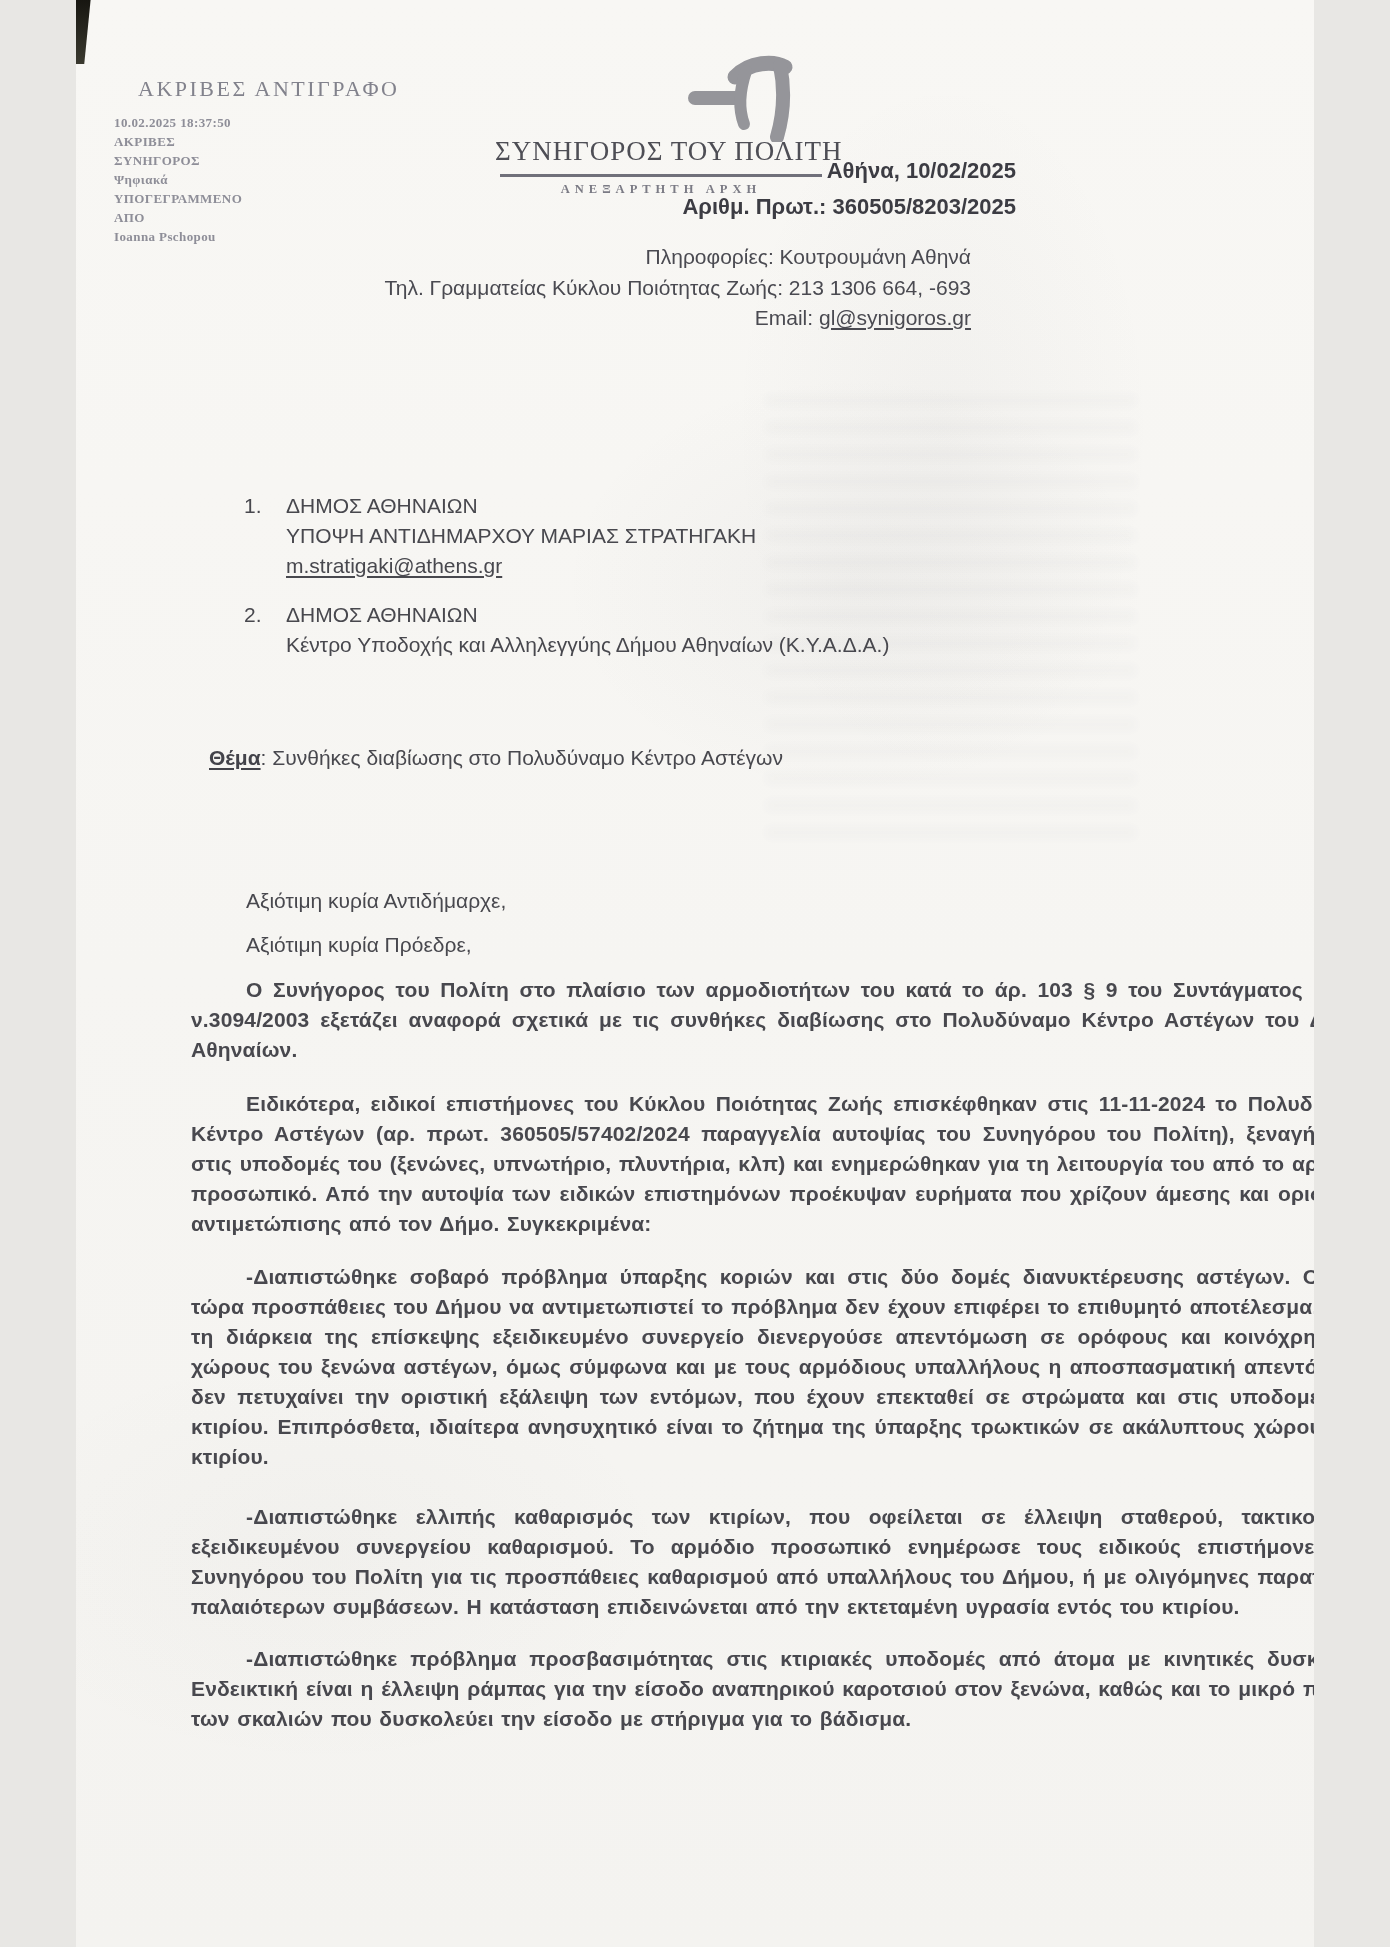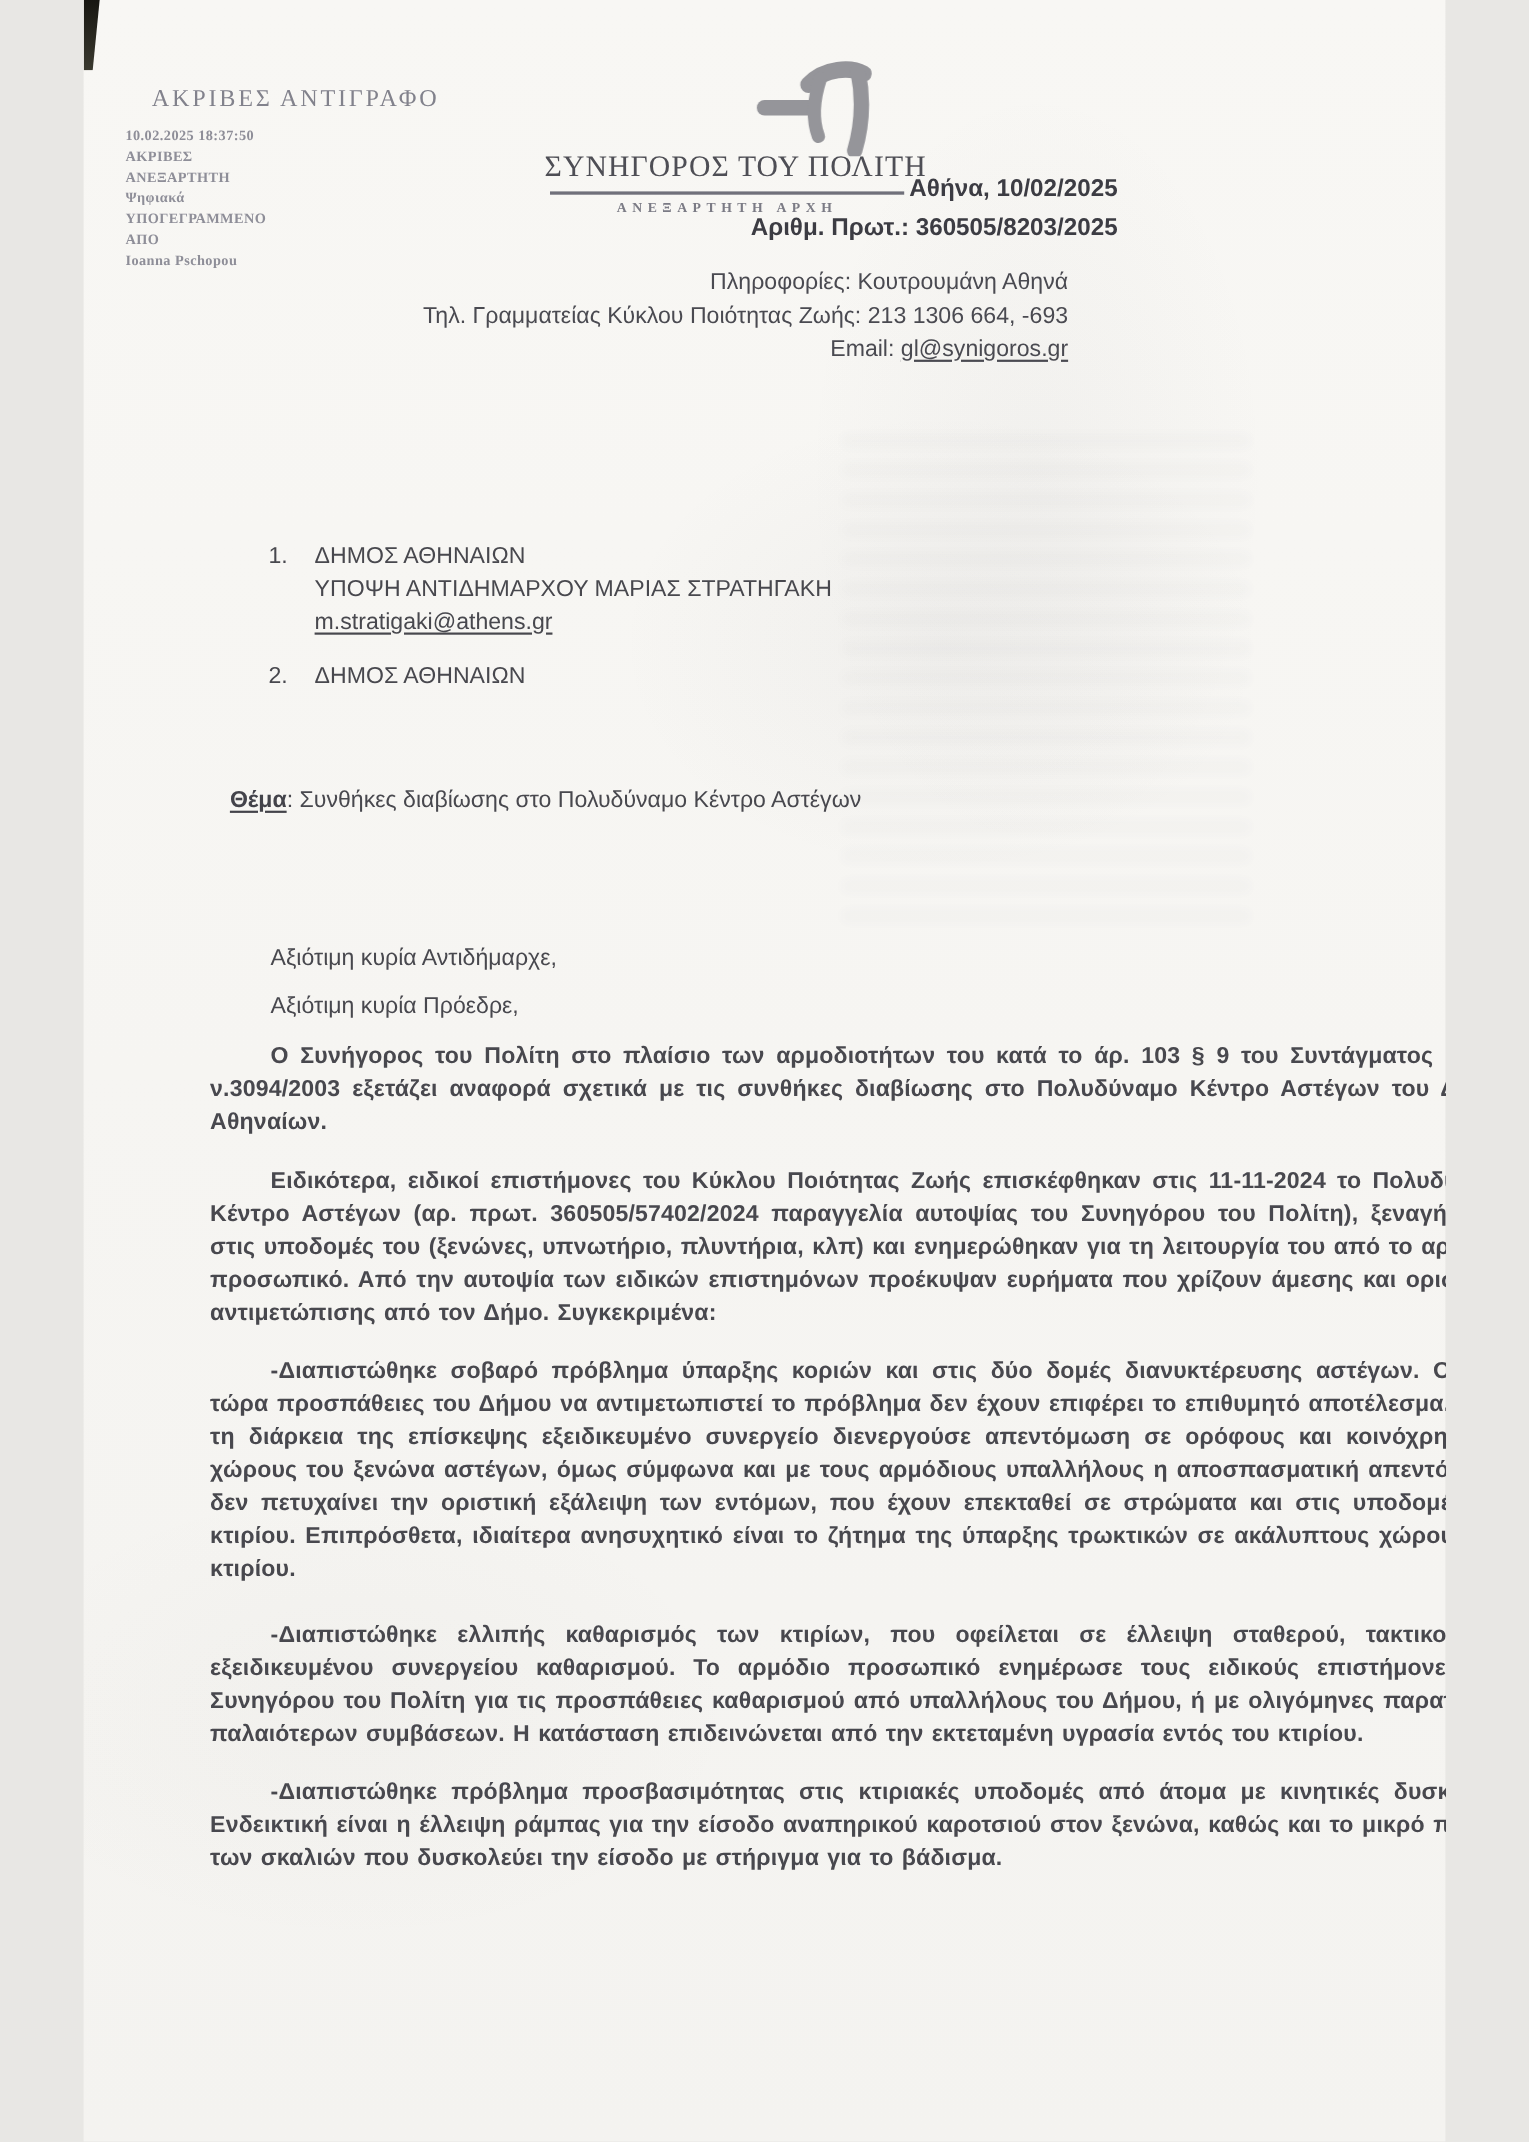--- a/index.html
+++ b/index.html
@@ -86,21 +86,21 @@
   <div class="corner-mark"></div>
   <div class="bleed"></div>
 
   <div class="scan">
 
     <div class="stamp">
       <div class="stamp-title">ΑΚΡΙΒΕΣ ΑΝΤΙΓΡΑΦΟ</div>
       <div class="stamp-lines">
         <div class="stamp-line">10.02.2025 18:37:50</div>
         <div class="stamp-line">ΑΚΡΙΒΕΣ</div>
-        <div class="stamp-line">ΑΝΕΞΑΡΤΗΤΗ</div>
+        <div class="stamp-line">ΣΥΝΗΓΟΡΟΣ</div>
         <div class="stamp-line">Ψηφιακά</div>
         <div class="stamp-line">ΥΠΟΓΕΓΡΑΜΜΕΝΟ</div>
         <div class="stamp-line">ΑΠΟ</div>
         <div class="stamp-line">Ioanna Pschopou</div>
       </div>
     </div>
 
     <svg class="logo" width="118" height="92" viewBox="0 0 118 92">
       <g fill="none" stroke="#8c8c92" stroke-linecap="round" opacity="0.92">
         <path d="M7 48 L50 48" stroke-width="14"></path>
@@ -133,20 +133,21 @@
           <div class="rec-line">ΔΗΜΟΣ ΑΘΗΝΑΙΩΝ</div>
           <div class="rec-line">ΥΠΟΨΗ ΑΝΤΙΔΗΜΑΡΧΟΥ ΜΑΡΙΑΣ ΣΤΡΑΤΗΓΑΚΗ</div>
           <div class="rec-line u">m.stratigaki@athens.gr</div>
         </div>
       </div>
 
       <div class="recipient second">
         <div class="rec-num">2.</div>
         <div>
           <div class="rec-line">ΔΗΜΟΣ ΑΘΗΝΑΙΩΝ</div>
+          <div class="rec-line">Κέντρο Υποδοχής και Αλληλεγγύης Δήμου Αθηναίων (Κ.Υ.Α.Δ.Α.)</div>
         </div>
       </div>
 
       <div class="subject"><span class="lbl">Θέμα</span><span>: </span><span>Συνθήκες διαβίωσης στο Πολυδύναμο Κέντρο Αστέγων</span></div>
 
       <p class="sal first">Αξιότιμη κυρία Αντιδήμαρχε,</p>
       <p class="sal second">Αξιότιμη κυρία Πρόεδρε,</p>
 
       <p class="para p1">Ο Συνήγορος του Πολίτη στο πλαίσιο των αρμοδιοτήτων του κατά το άρ. 103 § 9 του Συντάγματος και το ν.3094/2003 εξετάζει αναφορά σχετικά με τις συνθήκες διαβίωσης στο Πολυδύναμο Κέντρο Αστέγων του Δήμου Αθηναίων.</p>
       <p class="para p2">Ειδικότερα, ειδικοί επιστήμονες του Κύκλου Ποιότητας Ζωής επισκέφθηκαν στις 11-11-2024 το Πολυδύναμο Κέντρο Αστέγων (αρ. πρωτ. 360505/57402/2024 παραγγελία αυτοψίας του Συνηγόρου του Πολίτη), ξεναγήθηκαν στις υποδομές του (ξενώνες, υπνωτήριο, πλυντήρια, κλπ) και ενημερώθηκαν για τη λειτουργία του από το αρμόδιο προσωπικό. Από την αυτοψία των ειδικών επιστημόνων προέκυψαν ευρήματα που χρίζουν άμεσης και οριστικής αντιμετώπισης από τον Δήμο. Συγκεκριμένα:</p>

